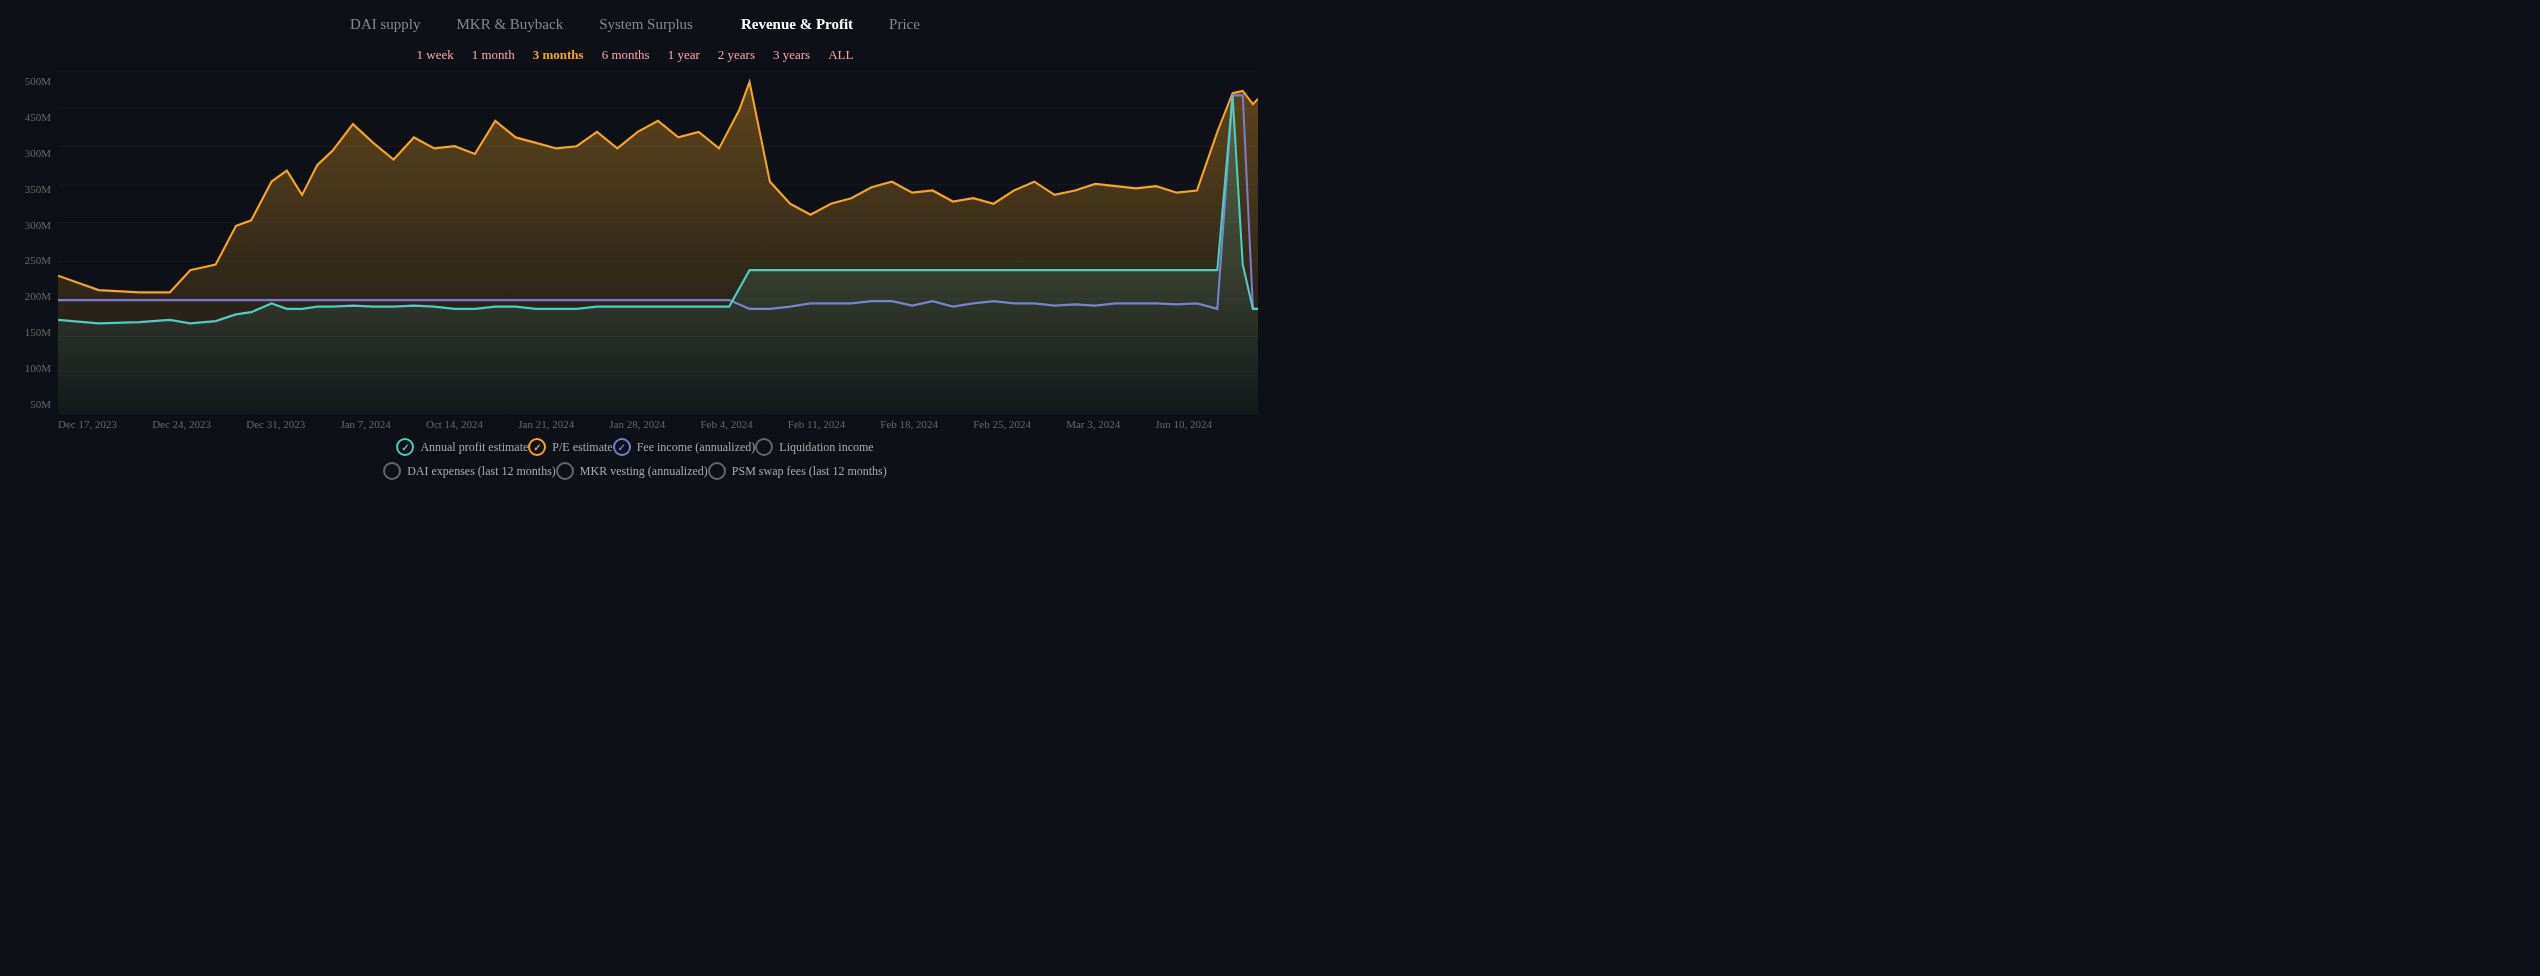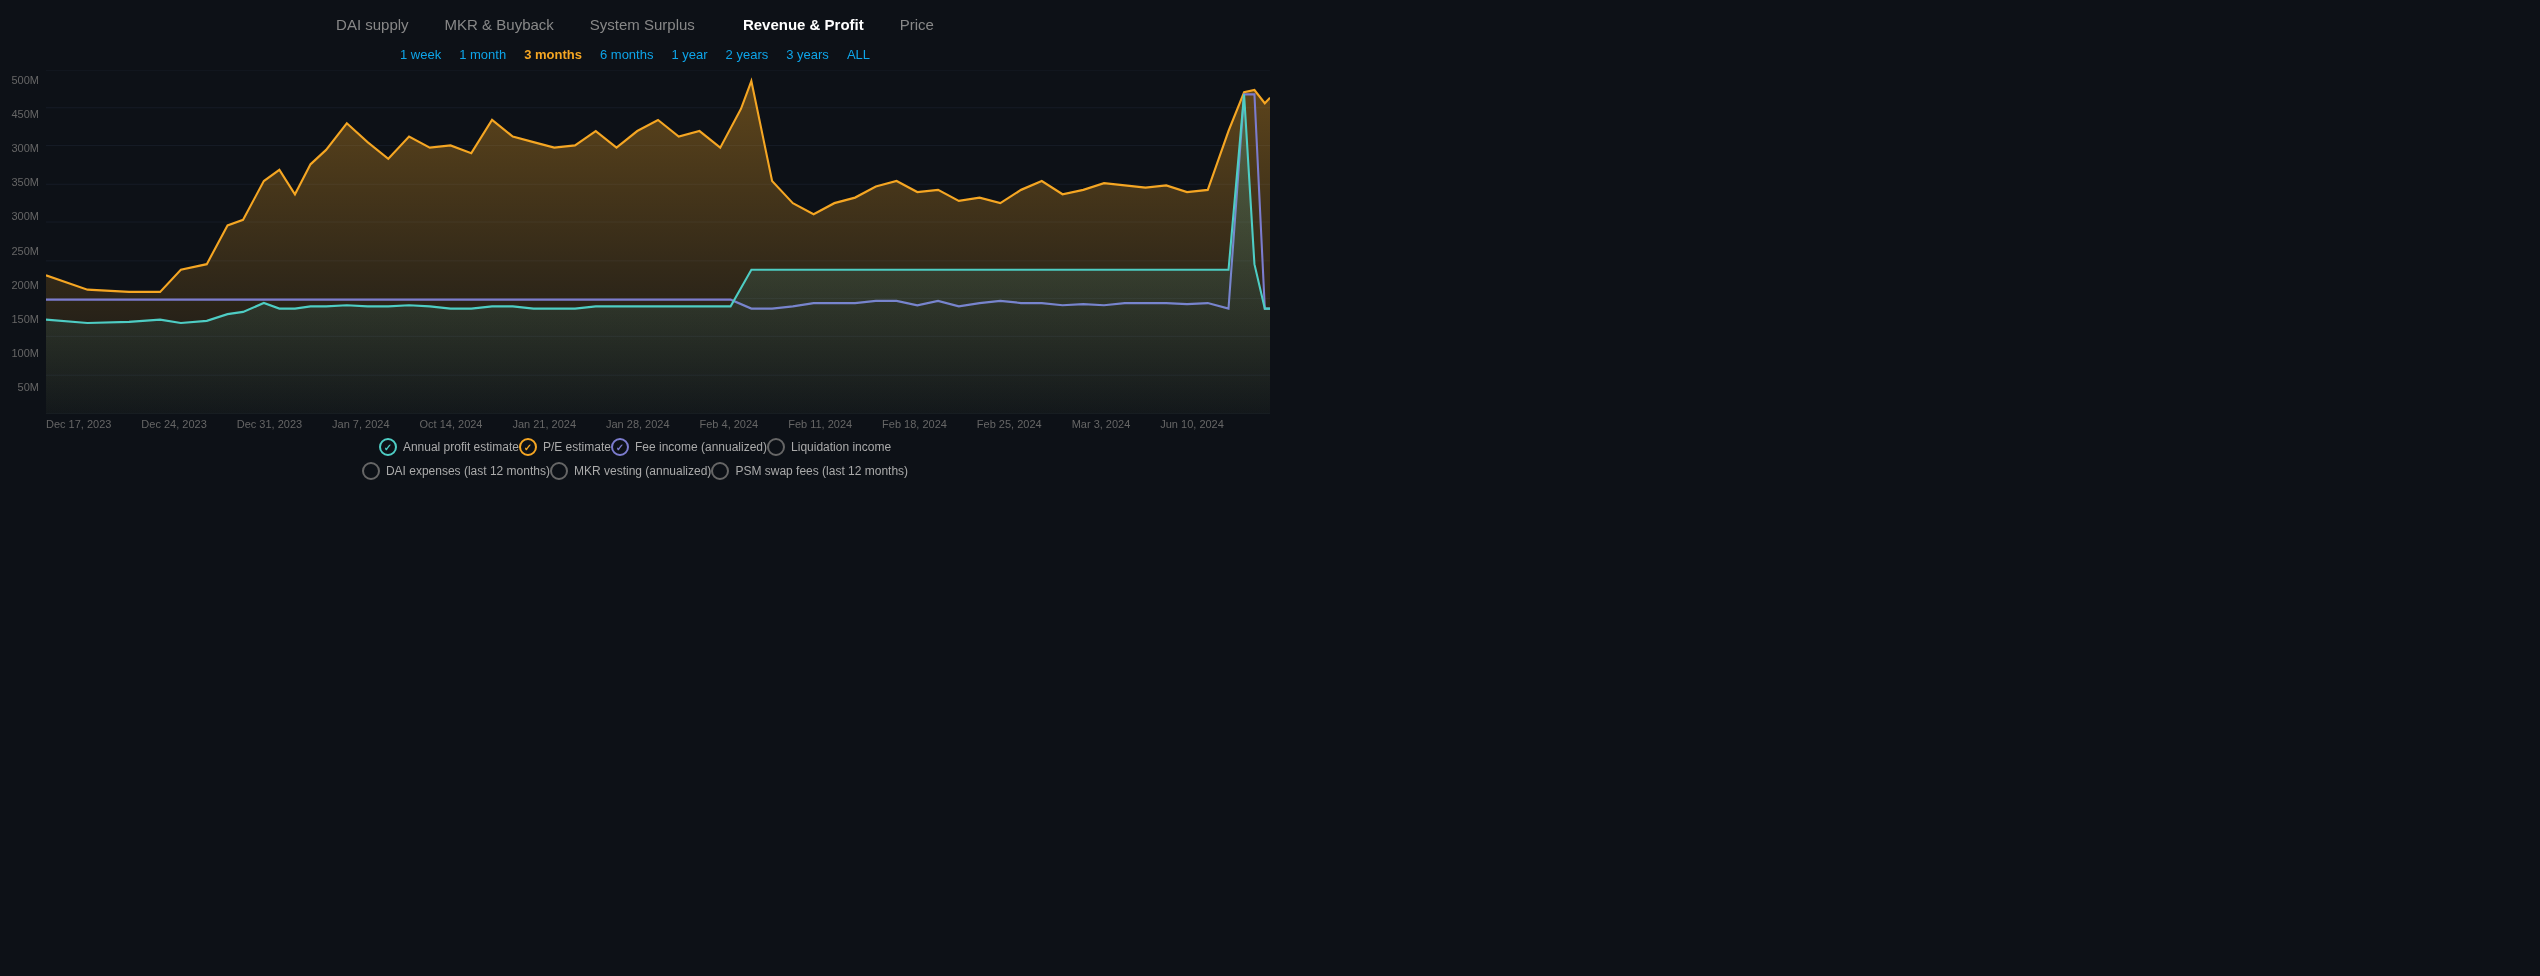--- a/index.html
+++ b/index.html
@@ -9,21 +9,22 @@
       font-family: -apple-system, BlinkMacSystemFont, 'Segoe UI', sans-serif;
       width: 1270px;
       height: 488px;
       overflow: hidden;
     }
     .container {
       width: 100%;
       height: 100%;
       display: flex;
       flex-direction: column;
-      padding: 0 0;
+      padding: 0 12px;
+      font-family: Liberation Serif, serif;
     }
     
     .tabs {
       display: flex;
       justify-content: center;
       gap: 28px;
       padding: 14px 0 8px 0;
     }
     .tab {
       font-size: 15px;
@@ -38,21 +39,21 @@
     }
     
     .time-ranges {
       display: flex;
       justify-content: center;
       gap: 18px;
       padding: 4px 0 8px 0;
     }
     .time-range {
       font-size: 13px;
-      color: #0ea5e9;
+      color: #fca5a5;
       cursor: pointer;
     }
     .time-range.active {
       color: #f5a623;
       font-weight: 600;
     }
     
     .chart-wrapper {
       flex: 1;
       position: relative;
@@ -65,21 +66,21 @@
     }
     svg.chart-svg {
       width: 100%;
       height: 100%;
     }
     
     .y-axis-labels {
       position: absolute;
       left: 0;
       top: 0;
-      bottom: 17px;
+      bottom: 0;
       width: 45px;
       display: flex;
       flex-direction: column;
       justify-content: space-between;
       padding: 4px 0;
     }
     .y-label {
       font-size: 11px;
       color: #666;
       text-align: right;

